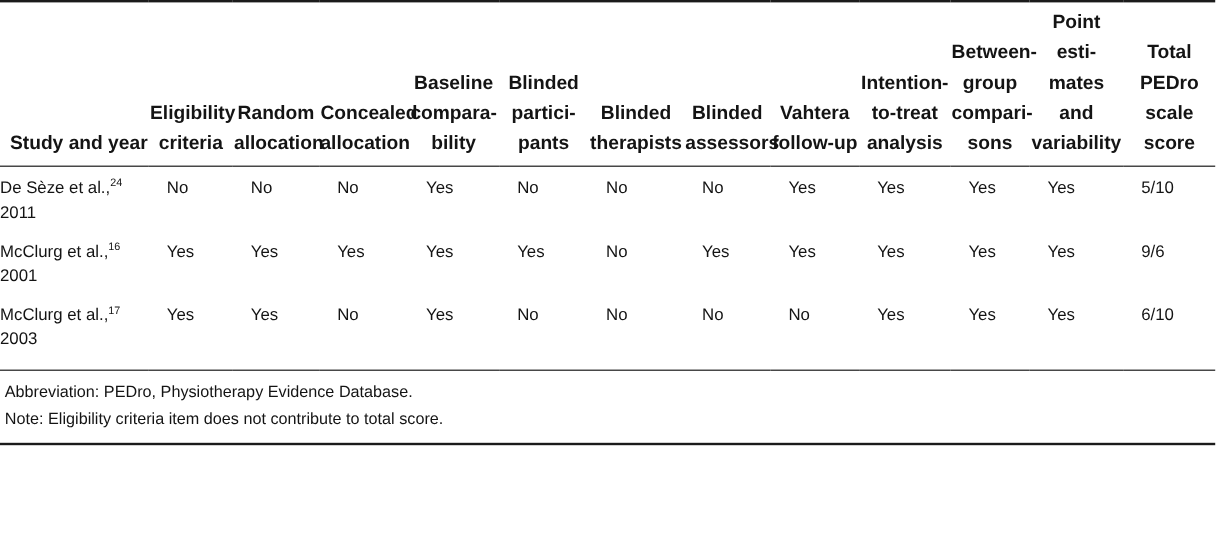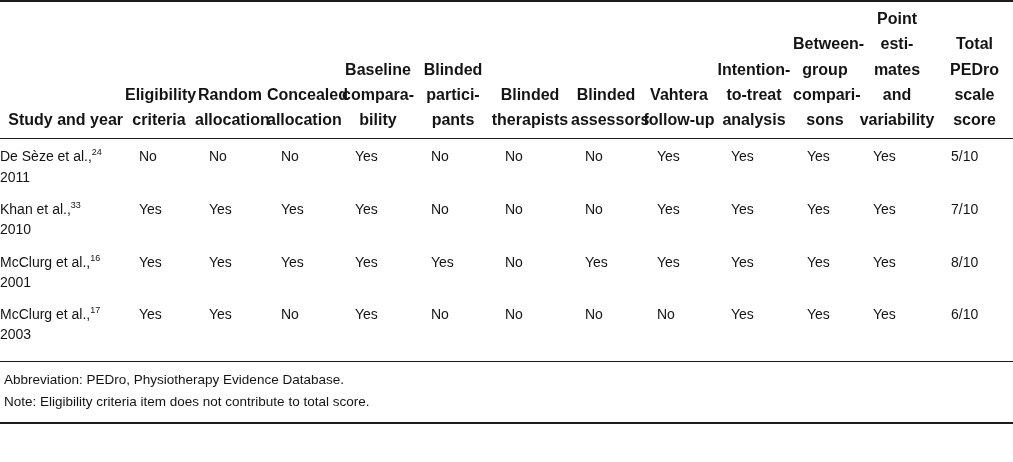--- a/index.html
+++ b/index.html
@@ -142,56 +142,38 @@
         <td>No</td>
         <td>No</td>
         <td>Yes</td>
         <td>Yes</td>
         <td>Yes</td>
         <td>Yes</td>
         <td>5/10</td>
       </tr>
 
 
-      <tr>
-        <td class="cell-study">
-          <span>Khan et al.,</span><sup class="ref">33</sup>
-          <span>2010</span>
-        </td>
-        <td>Yes</td>
-        <td>Yes</td>
-        <td>Yes</td>
-        <td>Yes</td>
-        <td>No</td>
-        <td>No</td>
-        <td>No</td>
-        <td>Yes</td>
-        <td>Yes</td>
-        <td>Yes</td>
-        <td>Yes</td>
-        <td>7/10</td>
-      </tr>
 
       <tr>
         <td class="cell-study">
           <span>McClurg et al.,</span><sup class="ref">16</sup>
           <span>2001</span>
         </td>
         <td>Yes</td>
         <td>Yes</td>
         <td>Yes</td>
         <td>Yes</td>
         <td>Yes</td>
         <td>No</td>
         <td>Yes</td>
         <td>Yes</td>
         <td>Yes</td>
         <td>Yes</td>
         <td>Yes</td>
-        <td>8/10</td>
+        <td>9/6</td>
       </tr>
 
       <tr>
         <td class="cell-study">
           <span>McClurg et al.,</span><sup class="ref">17</sup>
           <span>2003</span>
         </td>
         <td>Yes</td>
         <td>Yes</td>
         <td>No</td>

